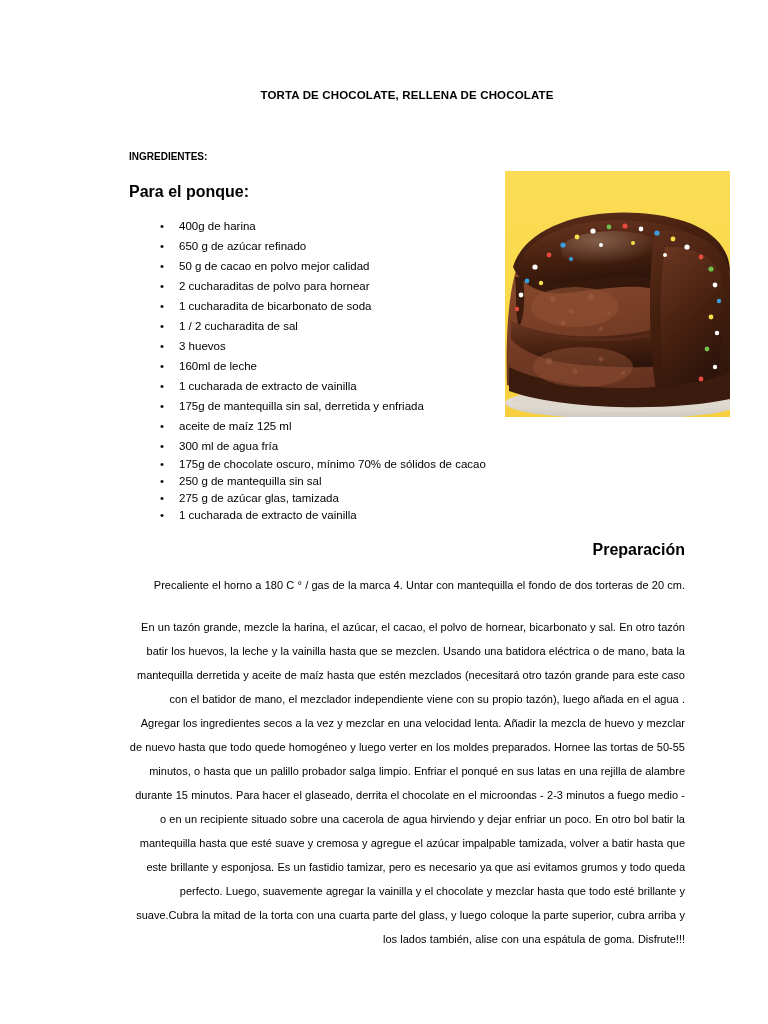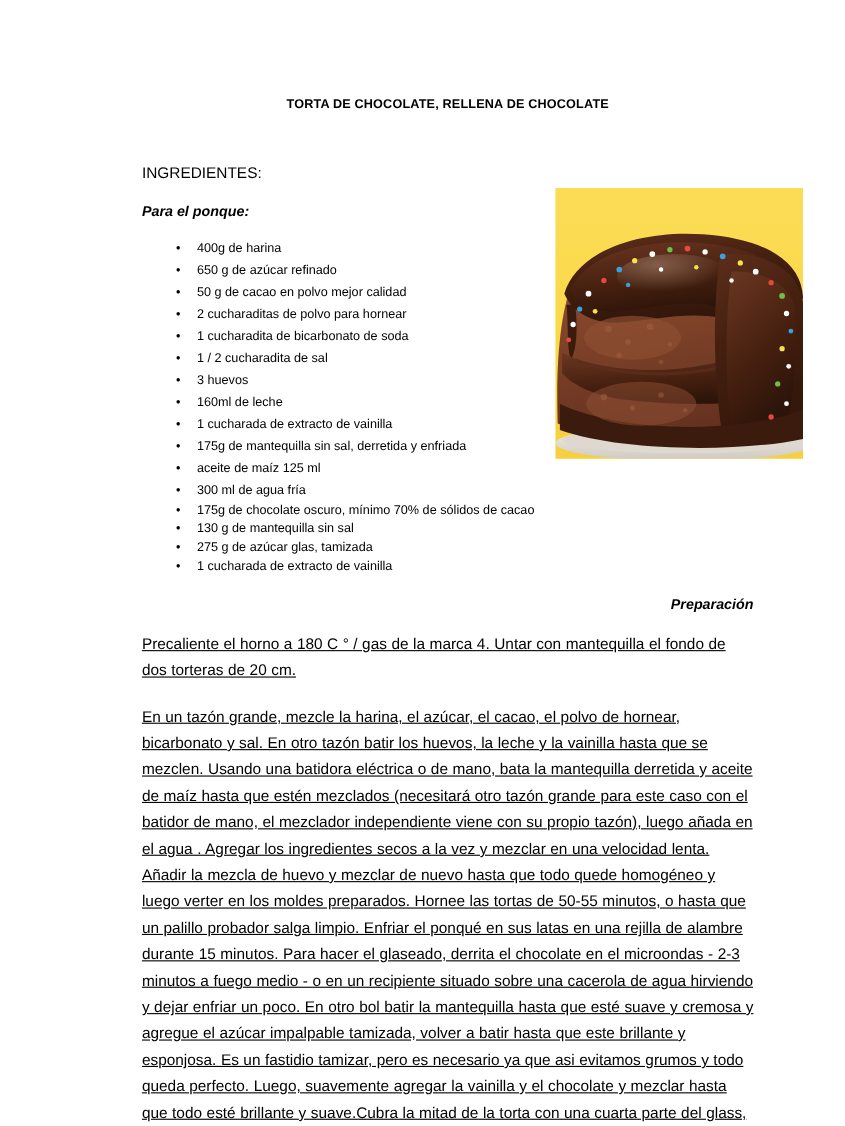--- a/index.html
+++ b/index.html
@@ -35,30 +35,29 @@
   .doc-title {
     font-size: 11.5px;
     font-weight: bold;
     text-align: center;
     letter-spacing: 0.15px;
     margin: 0 0 48px 0;
     line-height: 14px;
   }
 
   .h-section {
-    font-size: 14px;
-    font-weight: normal;
+    font-size: 10px;
+    font-weight: bold;
     margin: 0 0 21px 0;
     line-height: 14px;
   }
 
   .h-sub {
-    font-size: 13px;
+    font-size: 16px;
     font-weight: bold;
-    font-style: italic;
     margin: 0 0 17px 0;
     line-height: 14px;
   }
 
   .h-sub.fudge {
     margin: 20px 0 14px 0;
   }
 
   .h-sub.prep {
     margin: 19px 0 16px 0;
@@ -84,26 +83,25 @@
     left: 31px;
     top: 0;
     font-size: 11.5px;
     line-height: 20px;
   }
   ul.ing-list.tight li .bullet {
     line-height: 17px;
   }
 
   p.para {
-    font-size: 14px;
+    font-size: 11px;
     line-height: 24px;
     margin: 0 0 18px 0;
-    text-align: left;
+    text-align: right;
     word-spacing: 0.2px;
-    text-decoration: underline;
   }
   p.para:last-child { margin-bottom: 0; }
 
   .cake-photo {
     position: absolute;
     left: 481px;
     top: 167px;
     width: 225px;
     height: 246px;
     overflow: hidden;
@@ -242,21 +240,21 @@
       <li><span class="bullet">•</span><span>160ml de leche</span></li>
       <li><span class="bullet">•</span><span>1 cucharada de extracto de vainilla</span></li>
       <li><span class="bullet">•</span><span>175g de mantequilla sin sal, derretida y enfriada</span></li>
       <li><span class="bullet">•</span><span>aceite de maíz 125 ml</span></li>
       <li><span class="bullet">•</span><span>300 ml de agua fría</span></li>
     </ul>
 
 
     <ul class="ing-list tight">
       <li><span class="bullet">•</span><span>175g de chocolate oscuro, mínimo 70% de sólidos de cacao</span></li>
-      <li><span class="bullet">•</span><span>130 g de mantequilla sin sal</span></li>
+      <li><span class="bullet">•</span><span>250 g de mantequilla sin sal</span></li>
       <li><span class="bullet">•</span><span>275 g de azúcar glas, tamizada</span></li>
       <li><span class="bullet">•</span><span>1 cucharada de extracto de vainilla</span></li>
     </ul>
 
     <h3 class="h-sub prep">Preparación</h3>
 
     <p class="para">Precaliente el horno a 180 C ° / gas de la marca 4. Untar con mantequilla el fondo de dos torteras de 20 cm.</p>
     <p class="para">En un tazón grande, mezcle la harina, el azúcar, el cacao, el polvo de hornear, bicarbonato y sal. En otro tazón batir los huevos, la leche y la vainilla hasta que se mezclen. Usando una batidora eléctrica o de mano, bata la mantequilla derretida y aceite de maíz hasta que estén mezclados (necesitará otro tazón grande para este caso con el batidor de mano, el mezclador independiente viene con su propio tazón), luego añada en el agua . Agregar los ingredientes secos a la vez y mezclar en una velocidad lenta. Añadir la mezcla de huevo y mezclar de nuevo hasta que todo quede homogéneo y luego verter en los moldes preparados. Hornee las tortas de 50-55 minutos, o hasta que un palillo probador salga limpio. Enfriar el ponqué en sus latas en una rejilla de alambre durante 15 minutos. Para hacer el glaseado, derrita el chocolate en el microondas - 2-3 minutos a fuego medio - o en un recipiente situado sobre una cacerola de agua hirviendo y dejar enfriar un poco. En otro bol batir la mantequilla hasta que esté suave y cremosa y agregue el azúcar impalpable tamizada, volver a batir hasta que este brillante y esponjosa. Es un fastidio tamizar, pero es necesario ya que asi evitamos grumos y todo queda perfecto. Luego, suavemente agregar la vainilla y el chocolate y mezclar hasta que todo esté brillante y suave.Cubra la mitad de la torta con una cuarta parte del glass, y luego coloque la parte superior, cubra arriba y los lados también, alise con una espátula de goma. Disfrute!!!</p>
 
   </div>

